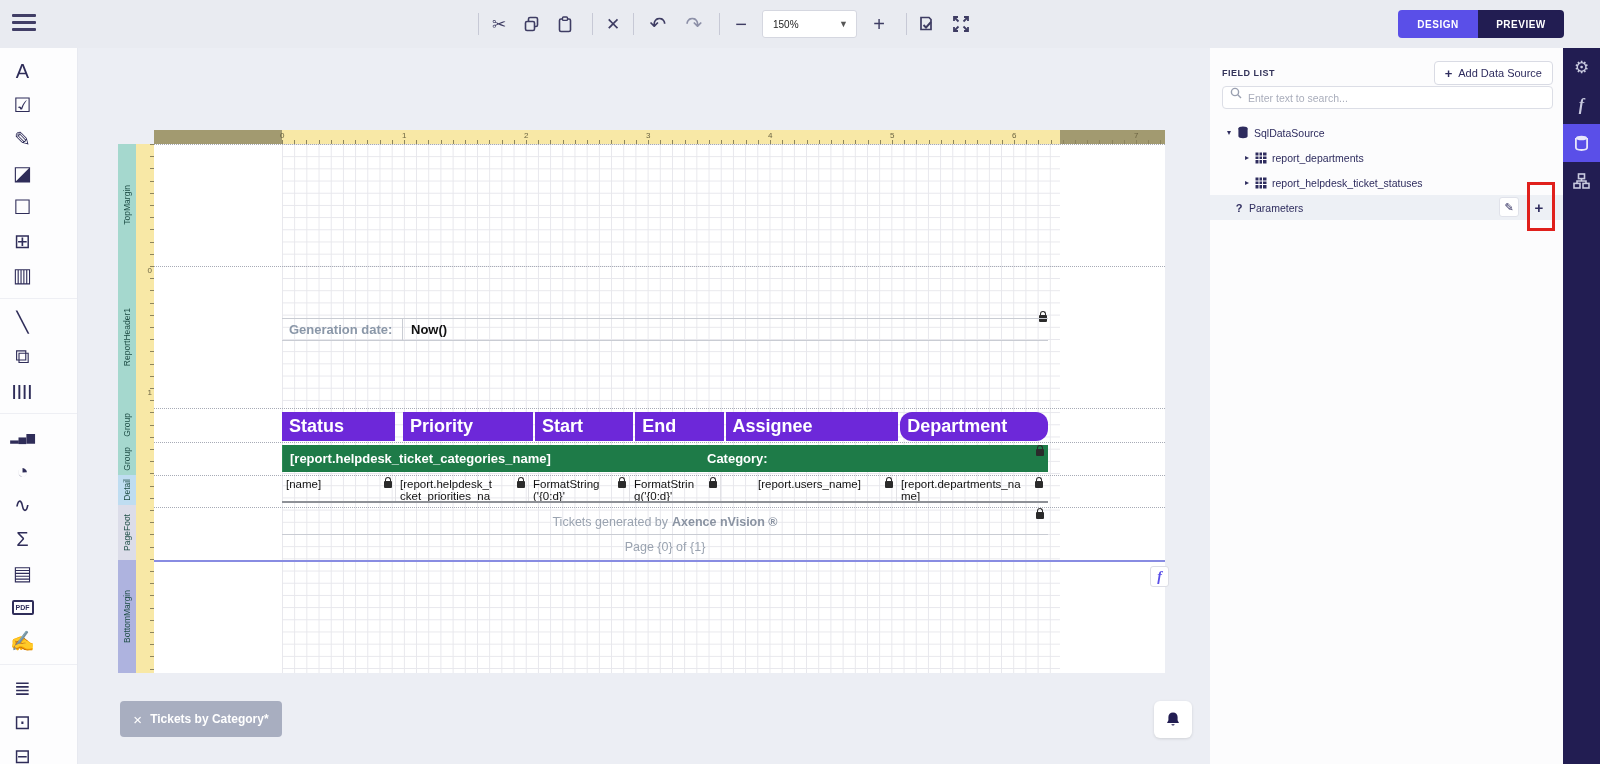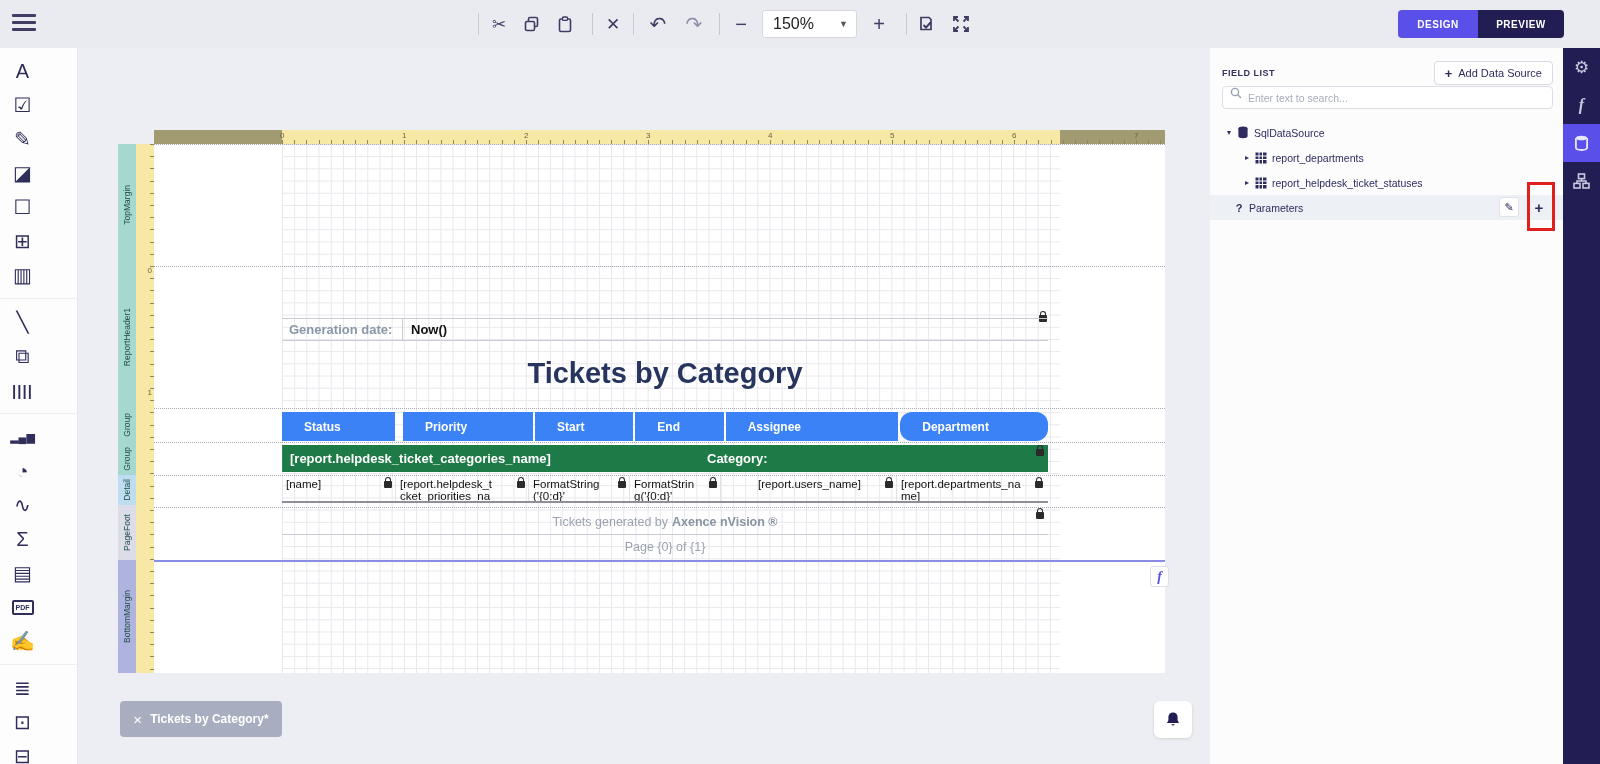--- a/index.html
+++ b/index.html
@@ -9,21 +9,21 @@
   
   .topbar { position:absolute; left:0; top:0; width:1600px; height:48px; background:#E9EBF1; z-index:40; }
   .hamburger { position:absolute; left:12px; top:14px; width:24px; height:20px; cursor:pointer; }
   .hamburger div { height:3.2px; background:#413E66; border-radius:1px; margin-bottom:3.6px; }
   .tb-sep { position:absolute; top:13px; width:1px; height:22px; background:#C7C9D6; }
   .tb-ico { position:absolute; top:11px; width:26px; height:26px; display:flex; align-items:center; justify-content:center;
             color:#3E3C63; font-size:17px; cursor:pointer; }
   .tb-ico svg { display:block; }
   .zoombox { position:absolute; left:762px; top:10px; width:95px; height:28px; background:#fff; border:1px solid #D5D7E0;
              border-radius:3px; display:flex; align-items:center; cursor:pointer; }
-  .zoombox .zv { font-size:16px; color:#222; padding-left:10px; flex:1; }
+  .zoombox .zv { font-size:10px; color:#222; padding-left:10px; flex:1; }
   .zoombox .caret { font-size:9px; color:#555; padding-right:8px; }
   .viewswitch { position:absolute; left:1398px; top:10px; height:28px; display:flex; border-radius:4px; overflow:hidden; }
   .vs-btn { height:28px; display:flex; align-items:center; justify-content:center; font-size:10px; font-weight:bold;
             letter-spacing:.5px; color:#fff; cursor:pointer; }
   .vs-design { width:80px; background:#5A4FE8; }
   .vs-preview { width:86px; background:#221D52; }
 
   
   .toolbox { position:absolute; left:0; top:48px; width:78px; height:716px; background:#FDFDFE; border-right:1px solid #E7E9F0; z-index:30; }
   .tool-group { display:flex; flex-wrap:wrap; padding:6px 6px; }
@@ -68,22 +68,22 @@
   .genrow { left:282px; top:270px; width:766px; height:23px; border-top:1px solid #C9CCD3; border-bottom:1px solid #C9CCD3;
             display:flex; background:transparent; }
   .genrow .glabel { width:121px; border-right:1px solid #C9CCD3; font-size:13px; font-weight:bold; color:#8A97A8;
             display:flex; align-items:center; padding-left:7px; }
   .genrow .gvalue { font-size:13px; font-weight:bold; color:#111; display:flex; align-items:center; padding-left:8px; }
 
   .rtitle { left:282px; top:302px; width:766px; height:46px; display:flex; align-items:center; justify-content:center;
             font-size:29px; font-weight:bold; color:#27355E; }
 
   .headrow { left:282px; top:364px; width:766px; height:29px; display:flex; }
-  .hcell { background:#3b82f6; color:#fff; font-size:12px; font-weight:bold; display:flex; align-items:center;
-           padding-left:22px; margin-right:2px; }
+  .hcell { background:#6d28d9; color:#fff; font-size:18px; font-weight:bold; display:flex; align-items:center;
+           padding-left:7px; margin-right:2px; }
   .hcell:last-child { margin-right:0;border-radius:12px; }
 
   .catrow { left:282px; top:397px; width:766px; height:27px; display:flex; background:#1E7B48; }
   .ccell { color:#fff; font-size:13px; font-weight:bold; display:flex; align-items:center; padding-left:7px; }
 
   .detailrow { left:282px; top:428px; width:766px; height:27px; display:flex; border-bottom:2px solid #8D9096; }
   .dcell { position:relative; font-size:11.5px; color:#111; padding:2px 2px 0 4px; overflow:hidden; line-height:12px;
            border-right:1px solid #E2E2E6; }
   .dcell:last-child { border-right:none; }
 
@@ -437,21 +437,20 @@
   <div class="abs bandline" style="left:76px; top:459px"></div>
   <div class="abs purpleline" style="left:76px"></div>
 
   <span class="lock" style="left:961px; top:267px"></span>
 
   <div class="abs genrow" style="left:204px">
     <div class="glabel">Generation date:</div>
     <div class="gvalue">Now()</div>
   </div>
 
-  <div class="abs rtitle" style="left:204px">Tickets by Category</div>
 
   <div class="abs headrow" style="left:204px" id="headrow">
       <div class="hcell" style="width: 114px;">Status</div>
       <div class="hcell" style="width: 131px; margin-left: 6px;">Priority</div>
       <div class="hcell" style="width: 99px;">Start</div>
       <div class="hcell" style="width: 89px;">End</div>
       <div class="hcell" style="width: 174px;">Assignee</div>
       <div class="hcell" style="width: 149px;">Department</div>
     </div>
 

